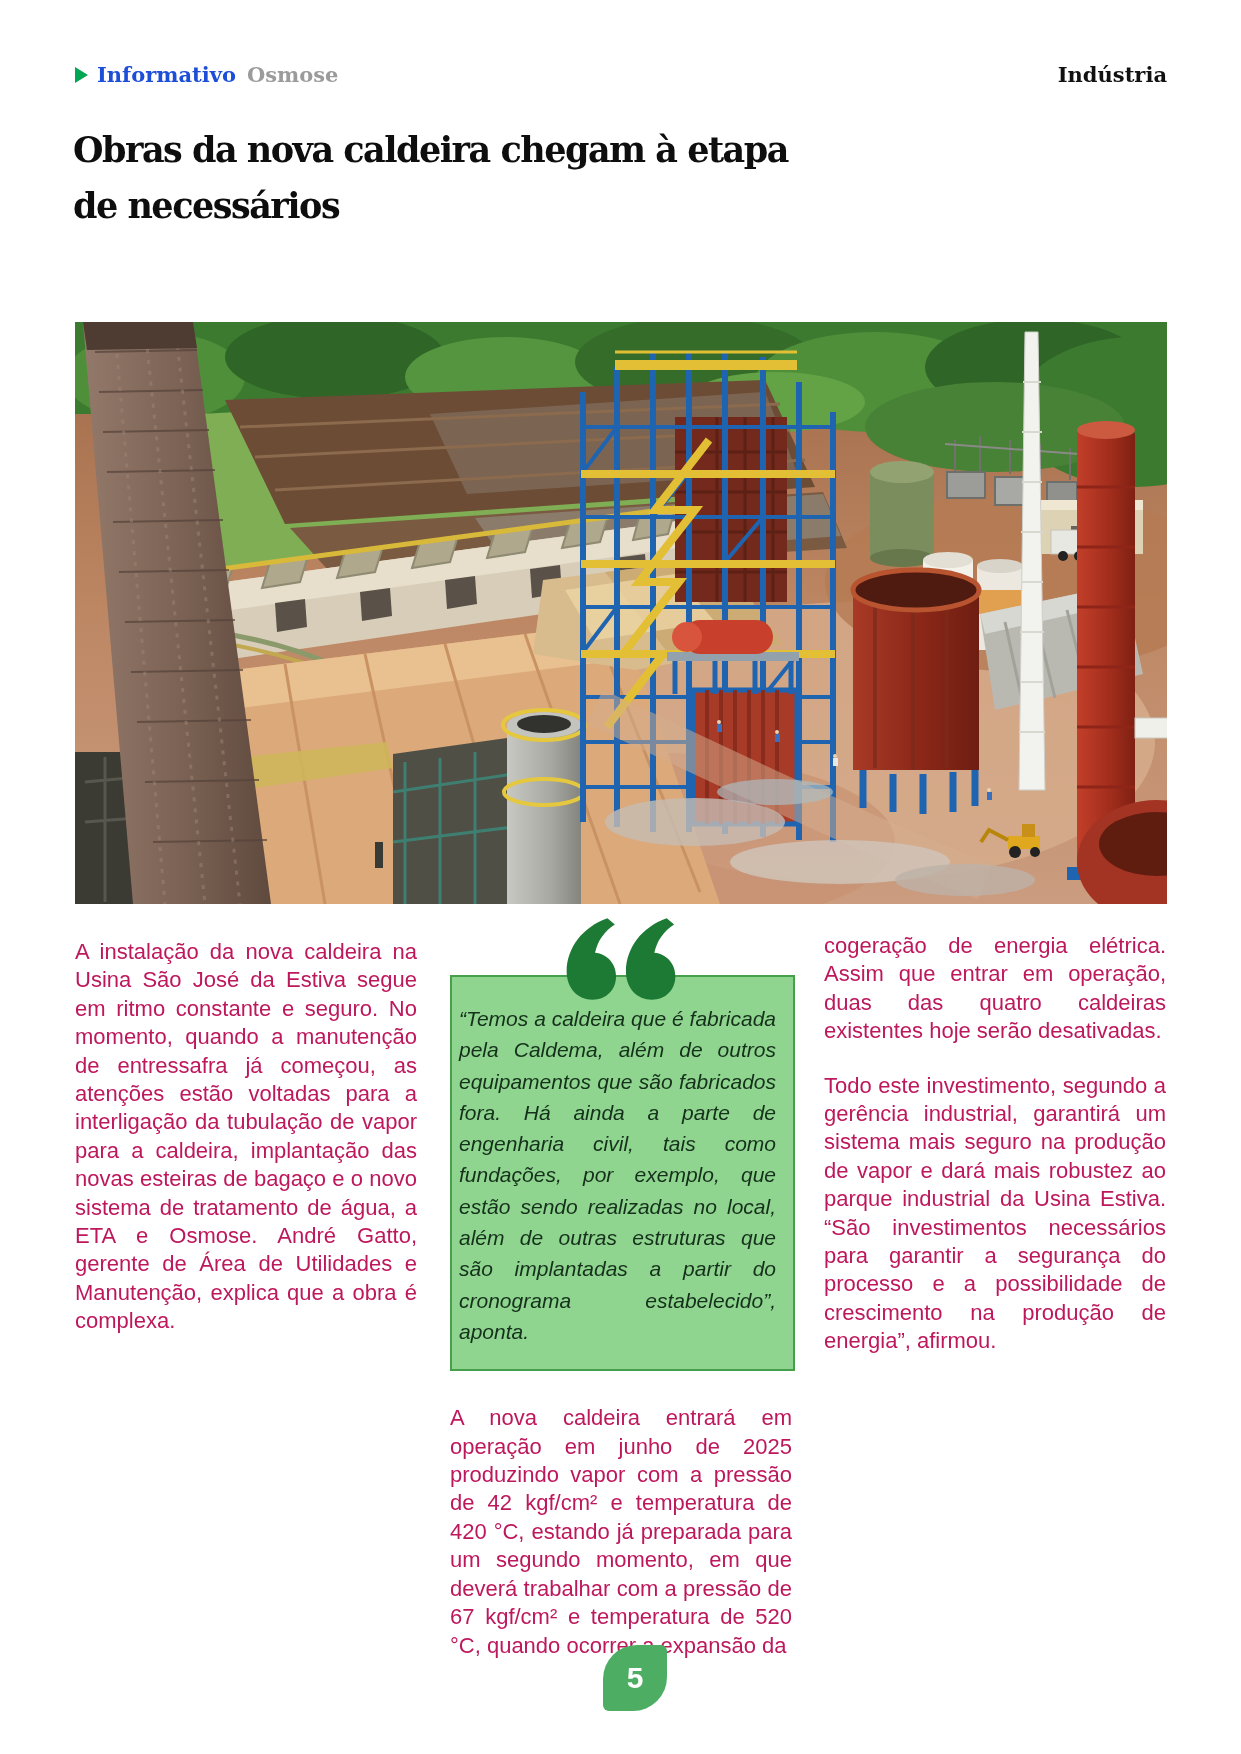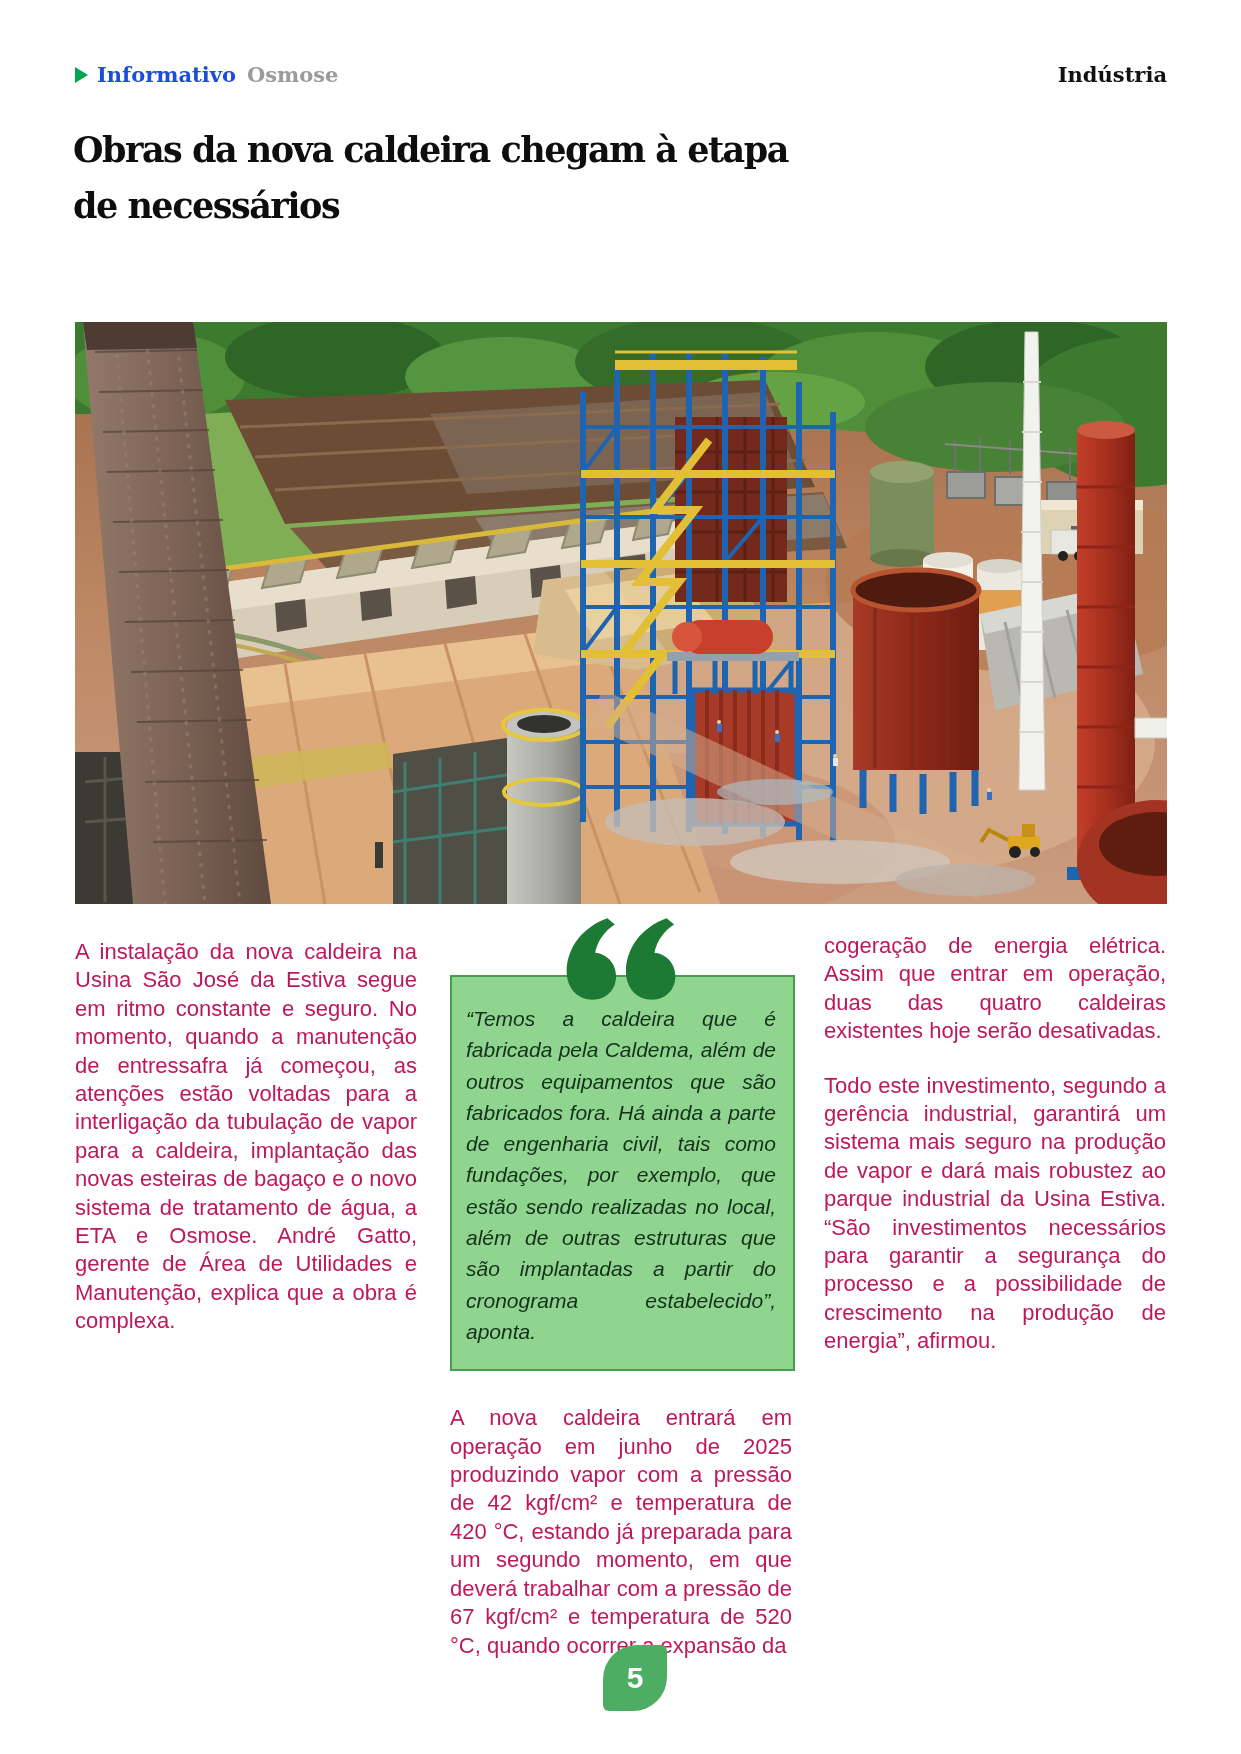--- a/index.html
+++ b/index.html
@@ -29,21 +29,21 @@
   .col3{left:824px;top:932px;}
   .lead{margin:0;font-family:"DejaVu Serif","Liberation Serif",serif;font-weight:700;
         font-size:22px;line-height:37px;color:#8e8e8e;}
   .body-p{margin:0;font-size:22px;line-height:28.4px;text-align:justify;text-justify:inter-word;color:#be185d;}
   .gap{margin-top:26px;}
   .col1 .body-p{margin-top:8px;}
   
   .quote-wrap{position:relative;margin-top:60px;}
   .quote-mark{position:absolute;top:-58px;left:50%;transform:translateX(-50%);z-index:2;line-height:0;}
   .quote-box{position:relative;box-sizing:border-box;width:345px;background:#8fd58f;border:2px solid #46a04b;
-             padding:26px 17px 22px 14px;}
+             padding:26px 17px 22px 7px;}
   .quote-text{margin:0;font-style:italic;font-size:21px;line-height:31.3px;text-align:justify;color:#15301b;}
   .col2 .body-p{margin-top:33px;}
   
   .pagenum{position:absolute;left:603px;top:1645px;width:64px;height:66px;background:#4cad63;
            border-radius:34px 6px 34px 6px;display:flex;align-items:center;justify-content:center;
            color:#ffffff;font-weight:700;font-size:30px;font-family:"Liberation Sans",sans-serif;}
 </style>
 </head>
 <body>
 

